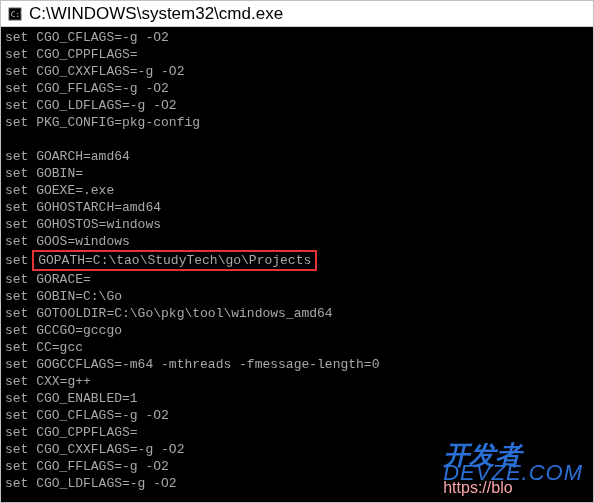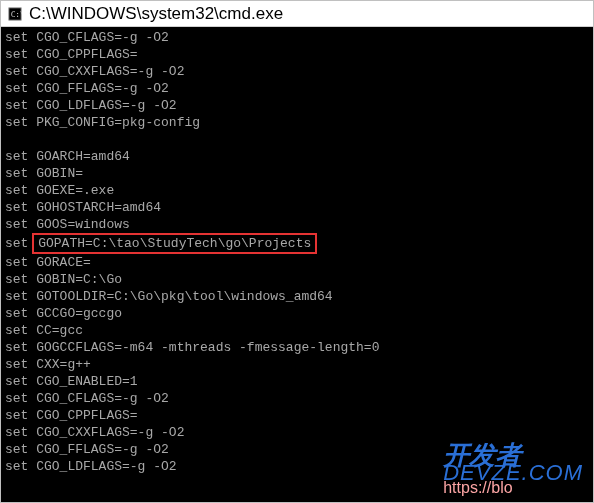--- a/index.html
+++ b/index.html
@@ -41,20 +41,21 @@
         <div class="line">set CGO_FFLAGS=-g -O2</div>
         <div class="line">set CGO_LDFLAGS=-g -O2</div>
         <div class="line">set PKG_CONFIG=pkg-config</div>
       </div>
     <div class="gap"></div>
     <div id="block2">
         <div class="line">set GOARCH=amd64</div>
         <div class="line">set GOBIN=</div>
         <div class="line">set GOEXE=.exe</div>
         <div class="line">set GOHOSTARCH=amd64</div>
+        <div class="line">set GOHOSTOS=windows</div>
         <div class="line">set GOOS=windows</div>
       </div>
     <div class="line"><span>set </span><span class="highlight-box">GOPATH=C:\tao\StudyTech\go\Projects</span></div>
     <div id="block3">
         <div class="line">set GORACE=</div>
         <div class="line">set GOBIN=C:\Go</div>
         <div class="line">set GOTOOLDIR=C:\Go\pkg\tool\windows_amd64</div>
         <div class="line">set GCCGO=gccgo</div>
         <div class="line">set CC=gcc</div>
         <div class="line">set GOGCCFLAGS=-m64 -mthreads -fmessage-length=0</div>

